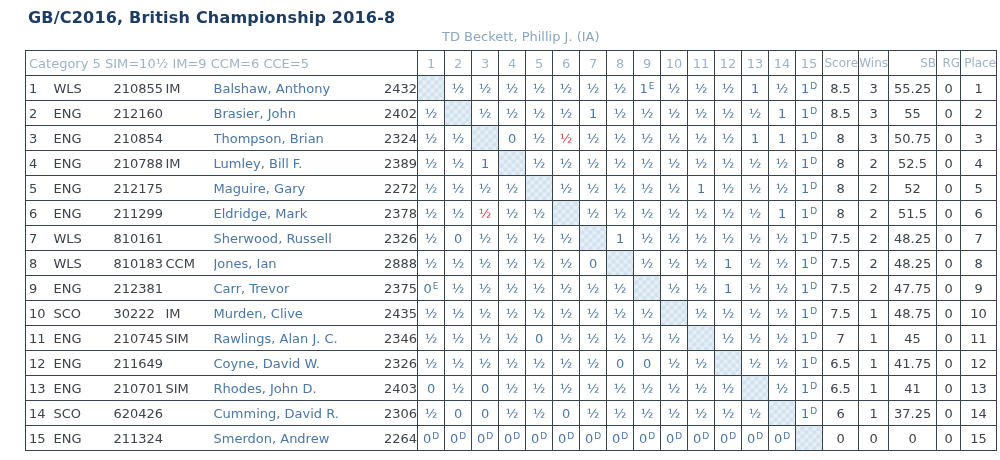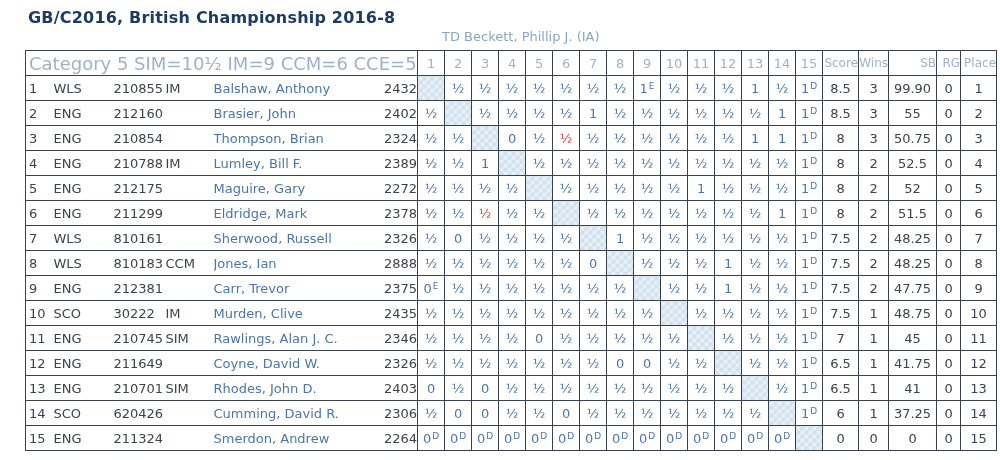--- a/index.html
+++ b/index.html
@@ -23,21 +23,21 @@
     margin:2px 0 4px 442px;color:#8ba6c1;font-size:13px;height:17px;
   }
   table{
     border-collapse:collapse;table-layout:fixed;width:971px;margin-left:25px;
   }
   th,td{
     height:24px;padding:0;vertical-align:middle;font-weight:normal;
     overflow:hidden;white-space:nowrap;
   }
   th{color:var(--hdr);border-top:1px solid var(--border);}
-  th.cat{text-align:left;padding-left:3px;font-size:18px;}
+  th.cat{text-align:left;padding-left:3px;font-size:13px;}
   th.rh{text-align:center;font-size:13px;}
   th.sh{text-align:right;font-size:12px;}
   td{border-top:1px solid var(--border);}
   tbody tr:last-child td{border-bottom:1px solid var(--border);}
   th:first-child,td:first-child{border-left:1px solid var(--border);}
   th:last-child,td:last-child{border-right:1px solid var(--border);}
   .vb{border-left:1px solid var(--border);}
   td.num{padding-left:3px;}
   td.name{color:var(--blue);}
   td.rating{text-align:right;}
@@ -131,21 +131,21 @@
         <td class="rc vb">½</td>
         <td class="rc vb">1<sup>E</sup></td>
         <td class="rc vb">½</td>
         <td class="rc vb">½</td>
         <td class="rc vb">½</td>
         <td class="rc vb">1</td>
         <td class="rc vb">½</td>
         <td class="rc vb">1<sup>D</sup></td>
         <td class="stat vb">8.5</td>
         <td class="stat vb">3</td>
-        <td class="stat vb">99.90</td>
+        <td class="stat vb">55.25</td>
         <td class="stat vb">0</td>
         <td class="stat vb">1</td>
       </tr>
       <tr>
         <td class="num">2</td>
         <td class="fed">ENG</td>
         <td class="id">212160</td>
         <td class="ptitle"></td>
         <td class="name">Brasier, John</td>
         <td class="rating">2402</td>

